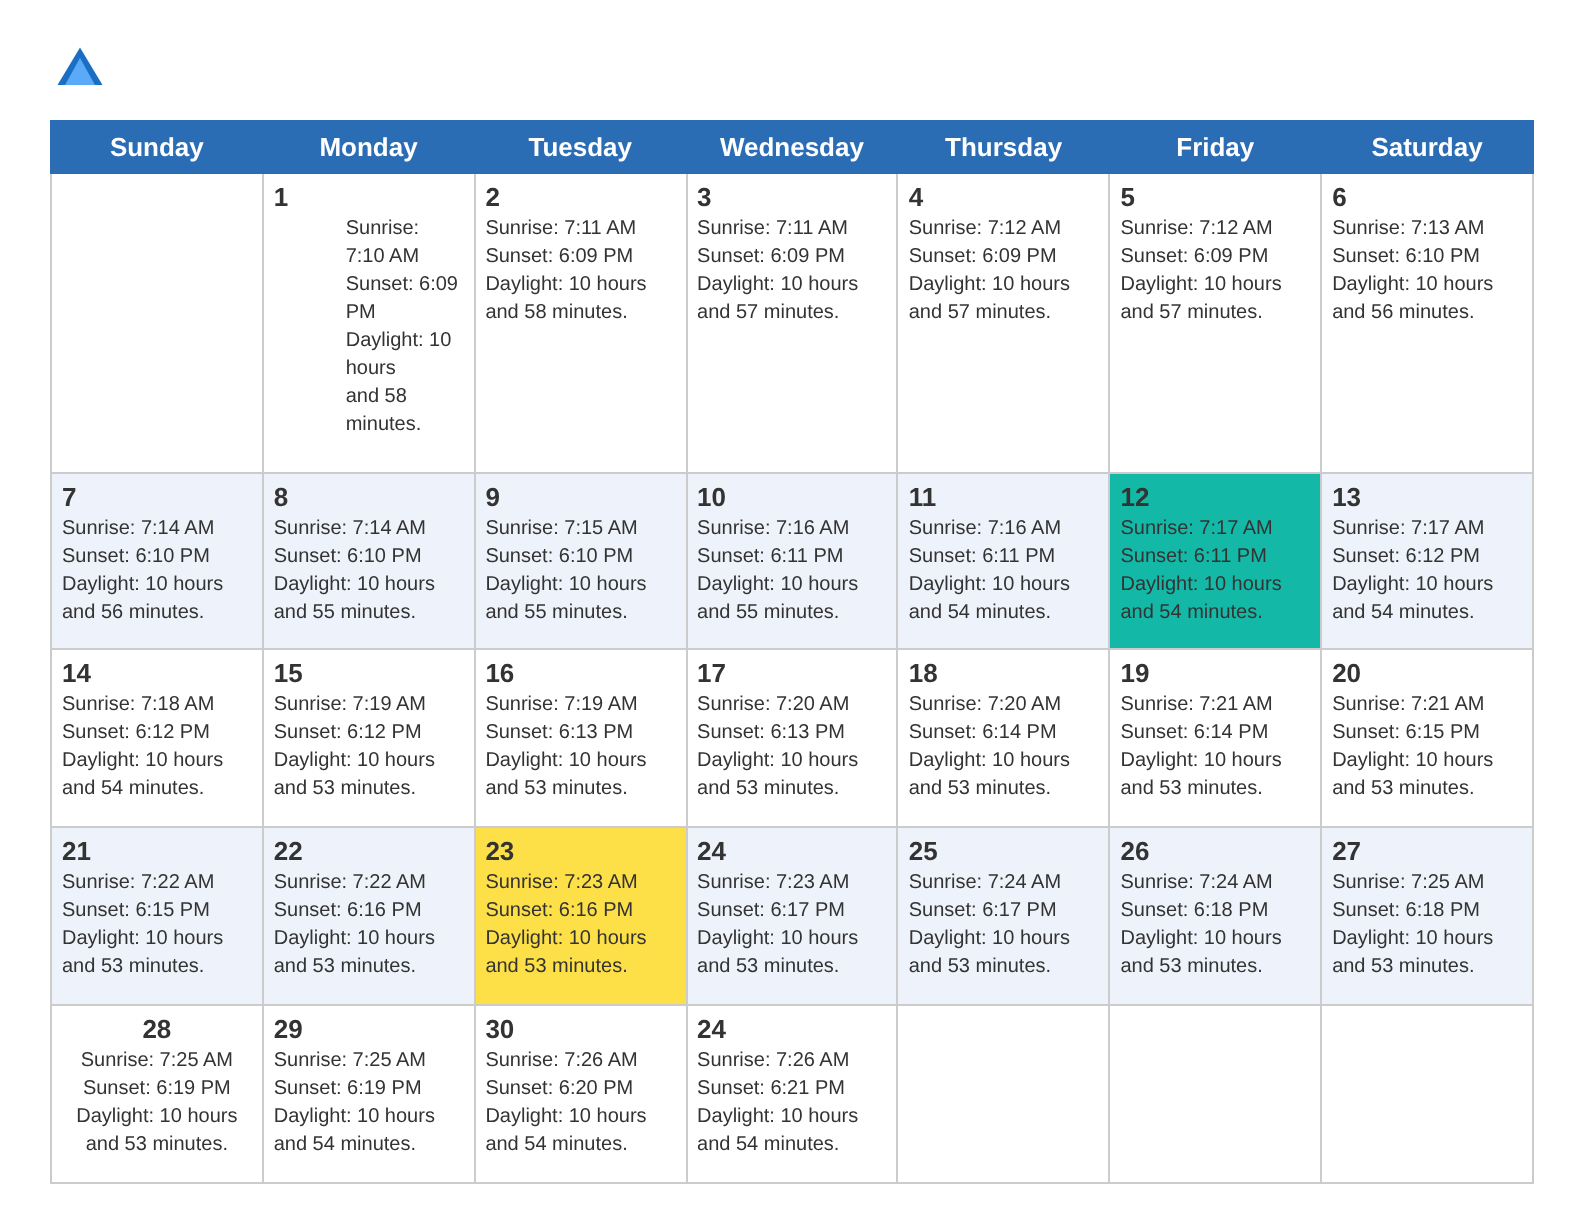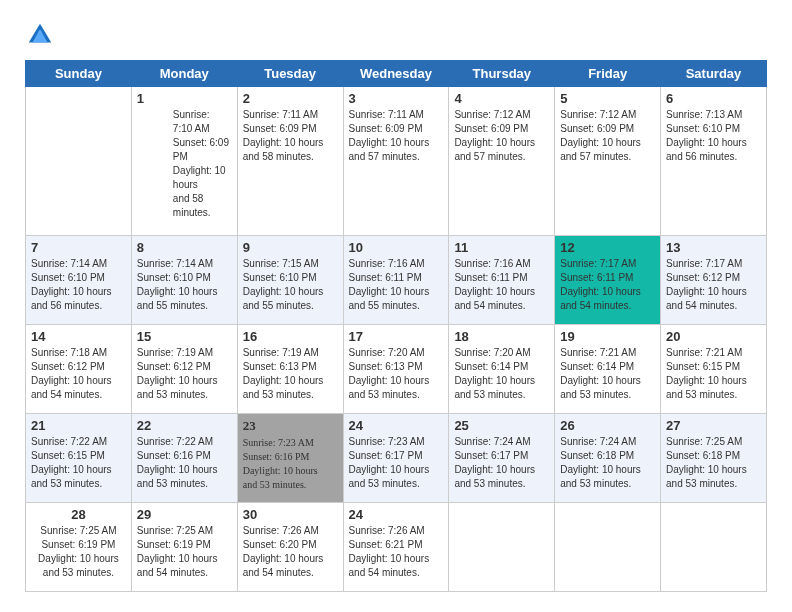--- a/index.html
+++ b/index.html
@@ -287,21 +287,21 @@
 Daylight: 10 hours
 and 53 minutes.</div>
           </td>
           <td style="background-color: rgb(238, 242, 250);">
             <span class="day-number">22</span>
             <div class="day-info" style="white-space: pre-line;">Sunrise: 7:22 AM
 Sunset: 6:16 PM
 Daylight: 10 hours
 and 53 minutes.</div>
           </td>
-          <td style="background-color: #a3a3a3; font-family: Liberation Serif, serif;">
+          <td style="background-color: #fde047;">
             <span class="day-number">23</span>
             <div class="day-info" style="white-space: pre-line;">Sunrise: 7:23 AM
 Sunset: 6:16 PM
 Daylight: 10 hours
 and 53 minutes.</div>
           </td>
           <td style="background-color: rgb(238, 242, 250);">
             <span class="day-number">24</span>
             <div class="day-info" style="white-space: pre-line;">Sunrise: 7:23 AM
 Sunset: 6:17 PM

